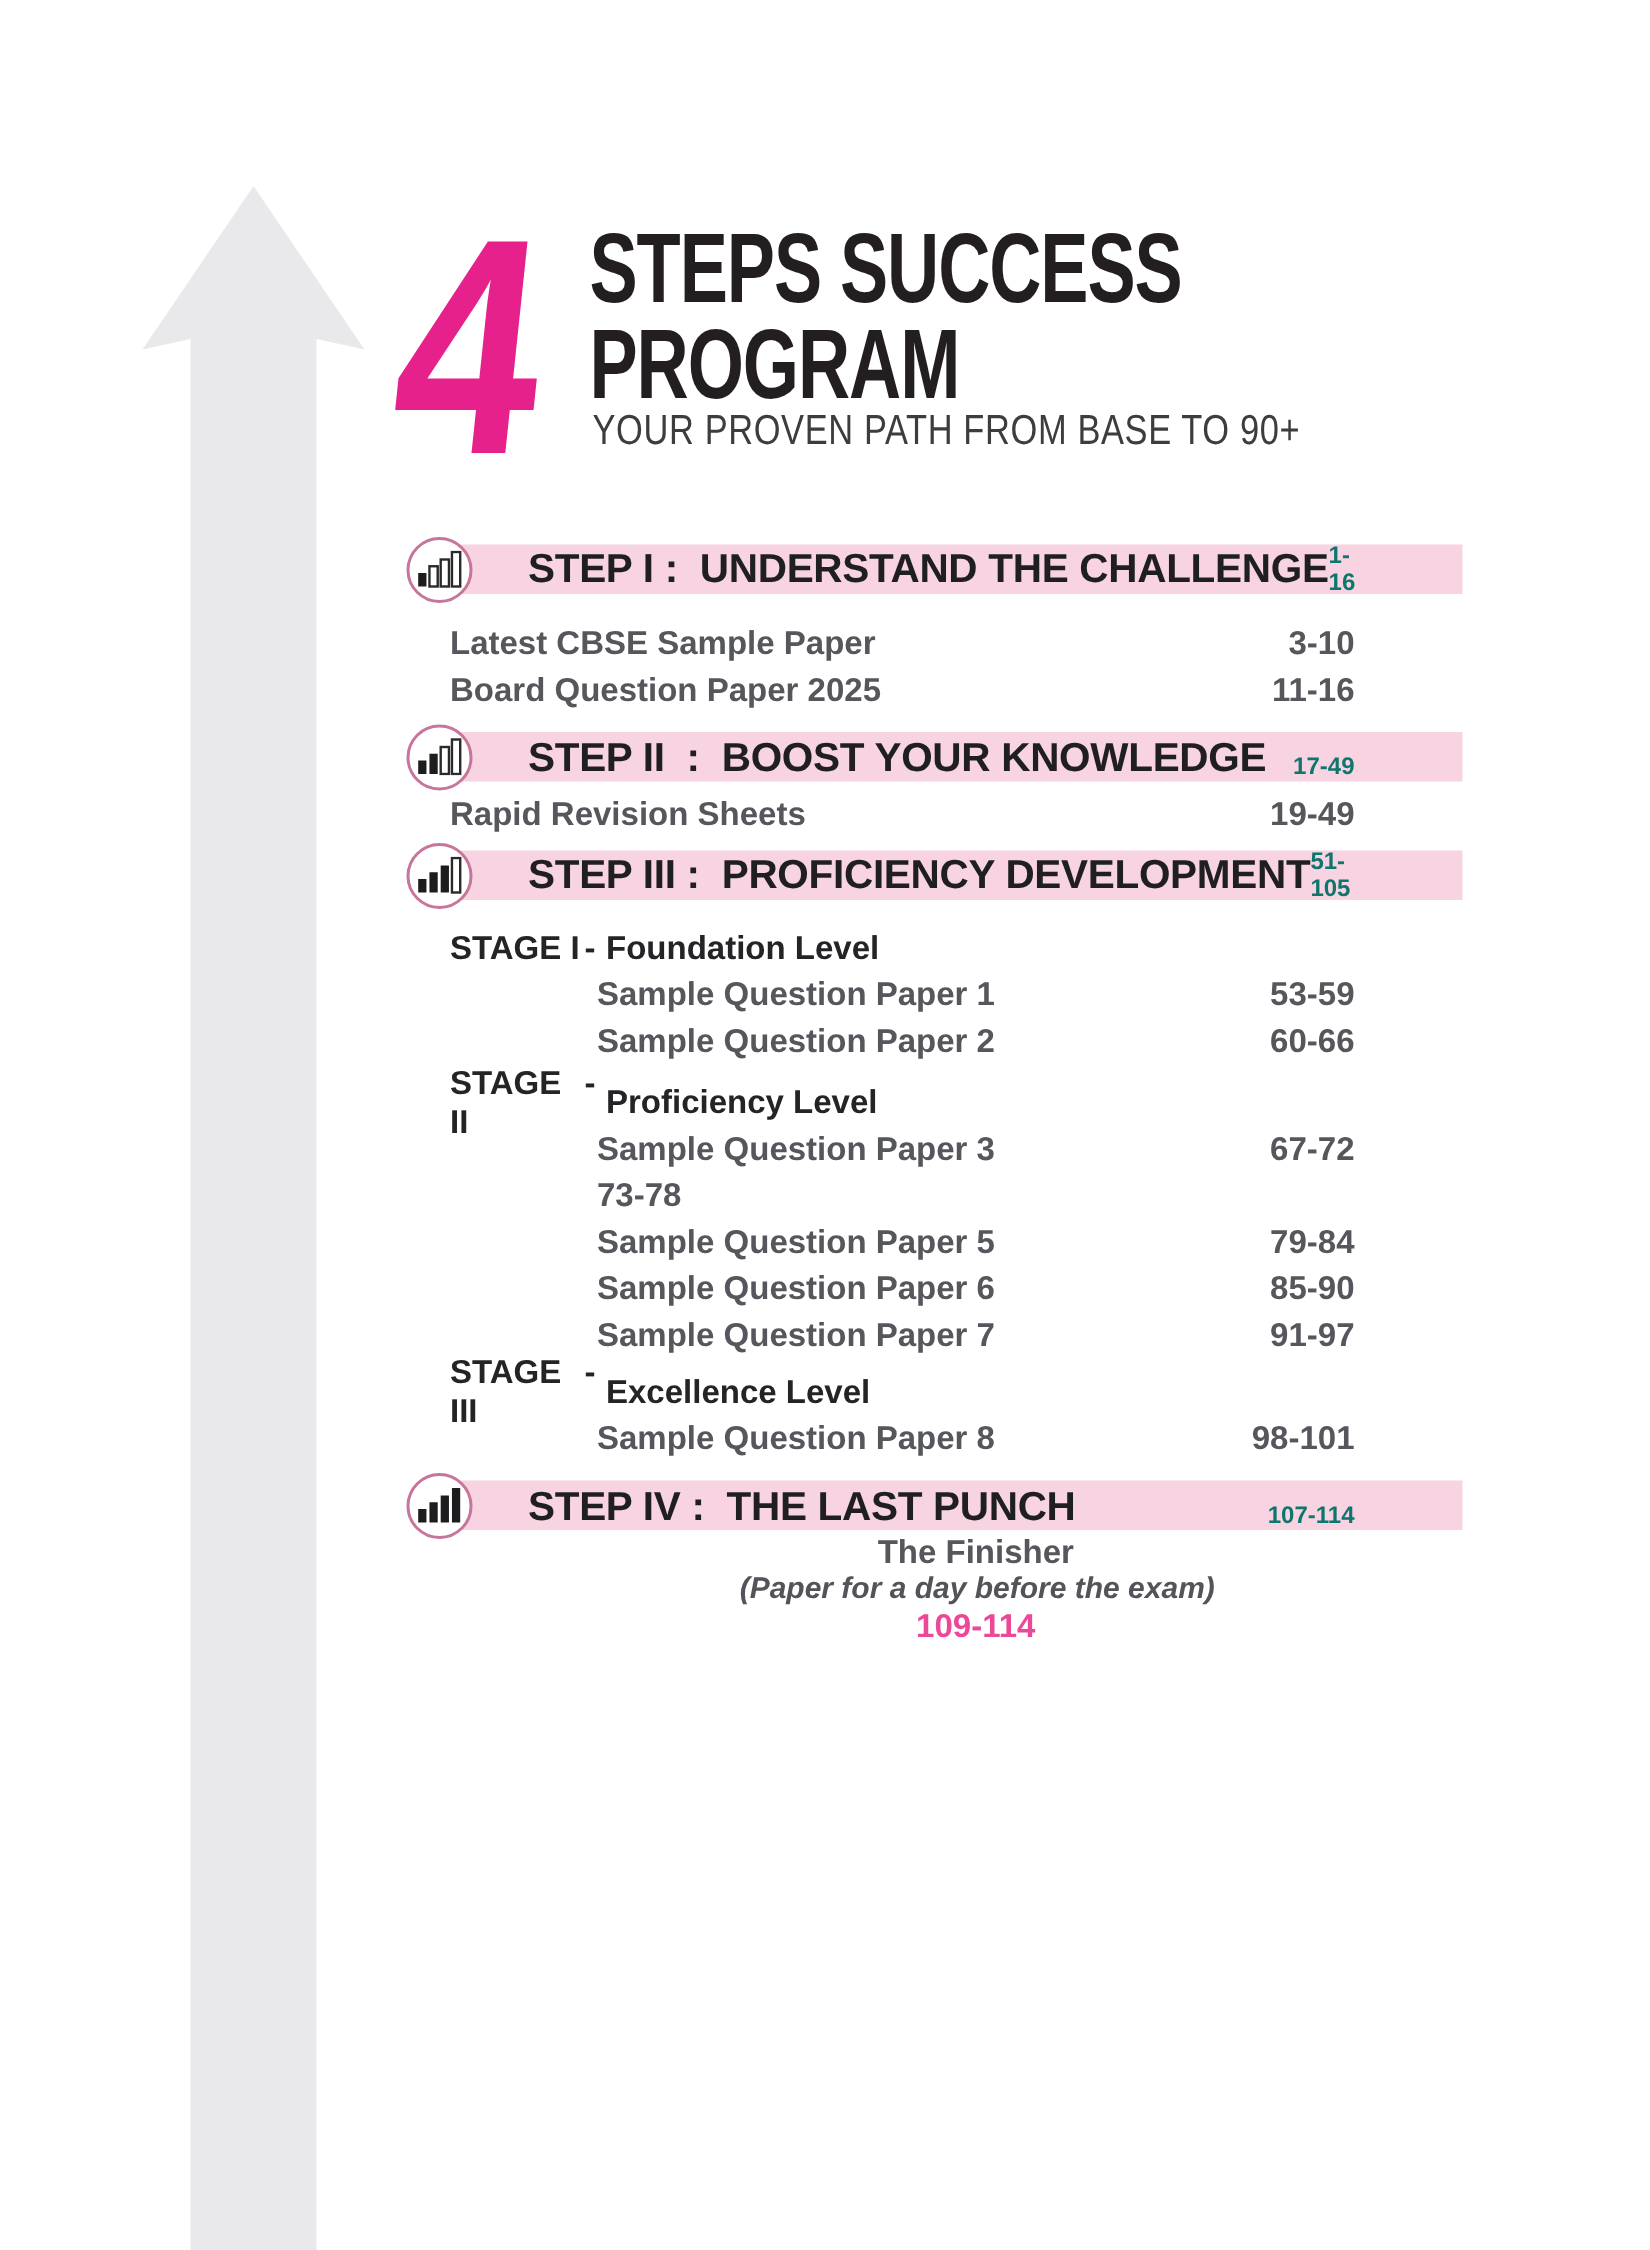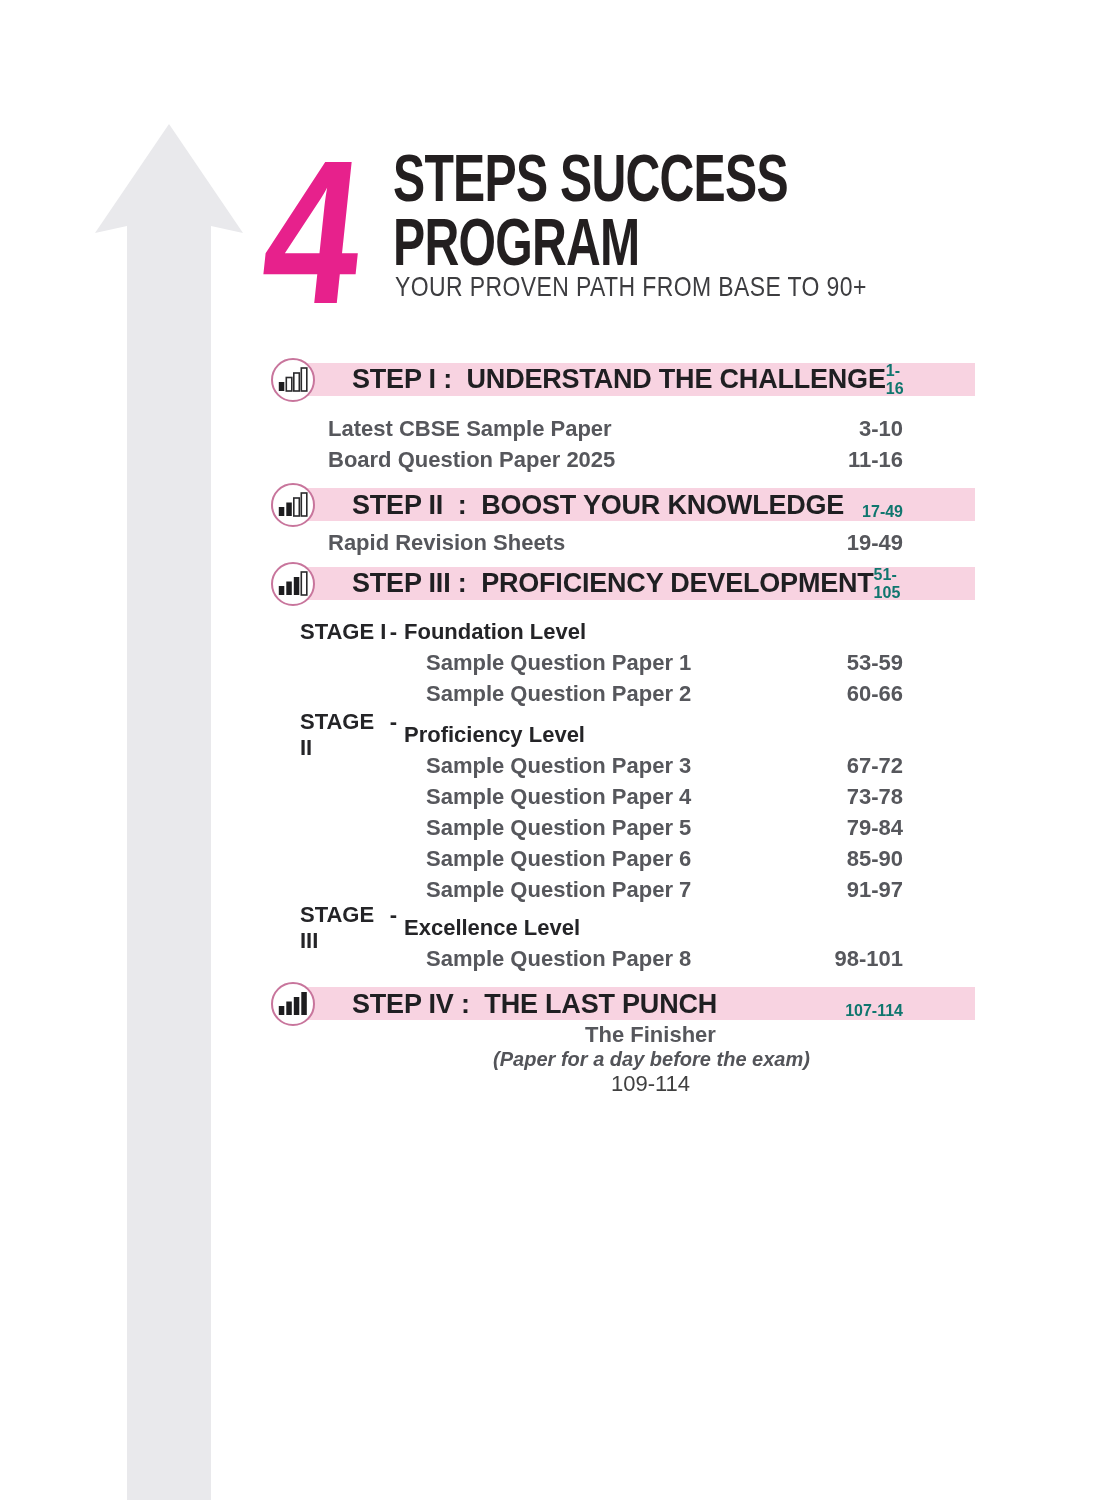--- a/index.html
+++ b/index.html
@@ -43,29 +43,29 @@
     width:44px;height:44px;border-radius:50%;
     background:#ffffff;border:2px solid #c8759c;
     display:flex;align-items:center;justify-content:center;box-sizing:border-box;
   }
   .bars .f{fill:#1d1d1f;}
   .bars .o{fill:#ffffff;stroke:#2a2a2c;stroke-width:1.6;}
   .row{
     display:flex;align-items:center;height:31px;
     padding:0 72px 0 0;box-sizing:border-box;font-size:22px;
   }
-  .row .lbl{flex:1;white-space:pre;margin-left:28px;}
+  .row .lbl{flex:1;white-space:pre;}
   .row .pg{white-space:pre;}
   .gray{color:#56575c;font-weight:bold;}
   .blk{color:#242427;font-weight:bold;}
   .indent{padding-left:98px;}
   .stage-key{display:flex;justify-content:space-between;width:97px;}
   .stage-level{margin-left:7px;}
   .note{font-style:italic;font-weight:bold;color:#535459;font-size:20px;margin-left:2px;}
-  .fin-pg{color:#404040;font-weight:normal;}
+  .fin-pg{color:#ec4899;font-weight:bold;}
   .mt17{margin-top:17px;} .mt13{margin-top:13px;align-items:flex-end;} .mt6{margin-top:6px;}
   .mt9{margin-top:9px;} .mt16{margin-top:16px;} .mt10{margin-top:10px;}
   .mt7{margin-top:7px;} .mt2{margin-top:2px;flex-direction:column;}
 </style>
 </head>
 <body>
 
 <svg class="arrow" width="160" height="1382" viewBox="0 0 160 1382">
   <polygon points="79,6 153,115 121,108 121,1382 37,1382 37,108 5,115" fill="#e9e9ec"></polygon>
 </svg>
@@ -151,21 +151,20 @@
       <span>STAGE II</span>
       <span>-</span>
     </span>
     <span class="stage-level">Proficiency Level</span>
   </div>
   <div class="row gray indent">
     <span class="lbl">Sample Question Paper 3</span>
     <span class="pg">67-72</span>
   </div>
   <div class="row gray indent">
-    <span class="lbl">Sample Question Paper 4</span>
     <span class="pg">73-78</span>
   </div>
   <div class="row gray indent">
     <span class="lbl">Sample Question Paper 5</span>
     <span class="pg">79-84</span>
   </div>
   <div class="row gray indent">
     <span class="lbl">Sample Question Paper 6</span>
     <span class="pg">85-90</span>
   </div>

